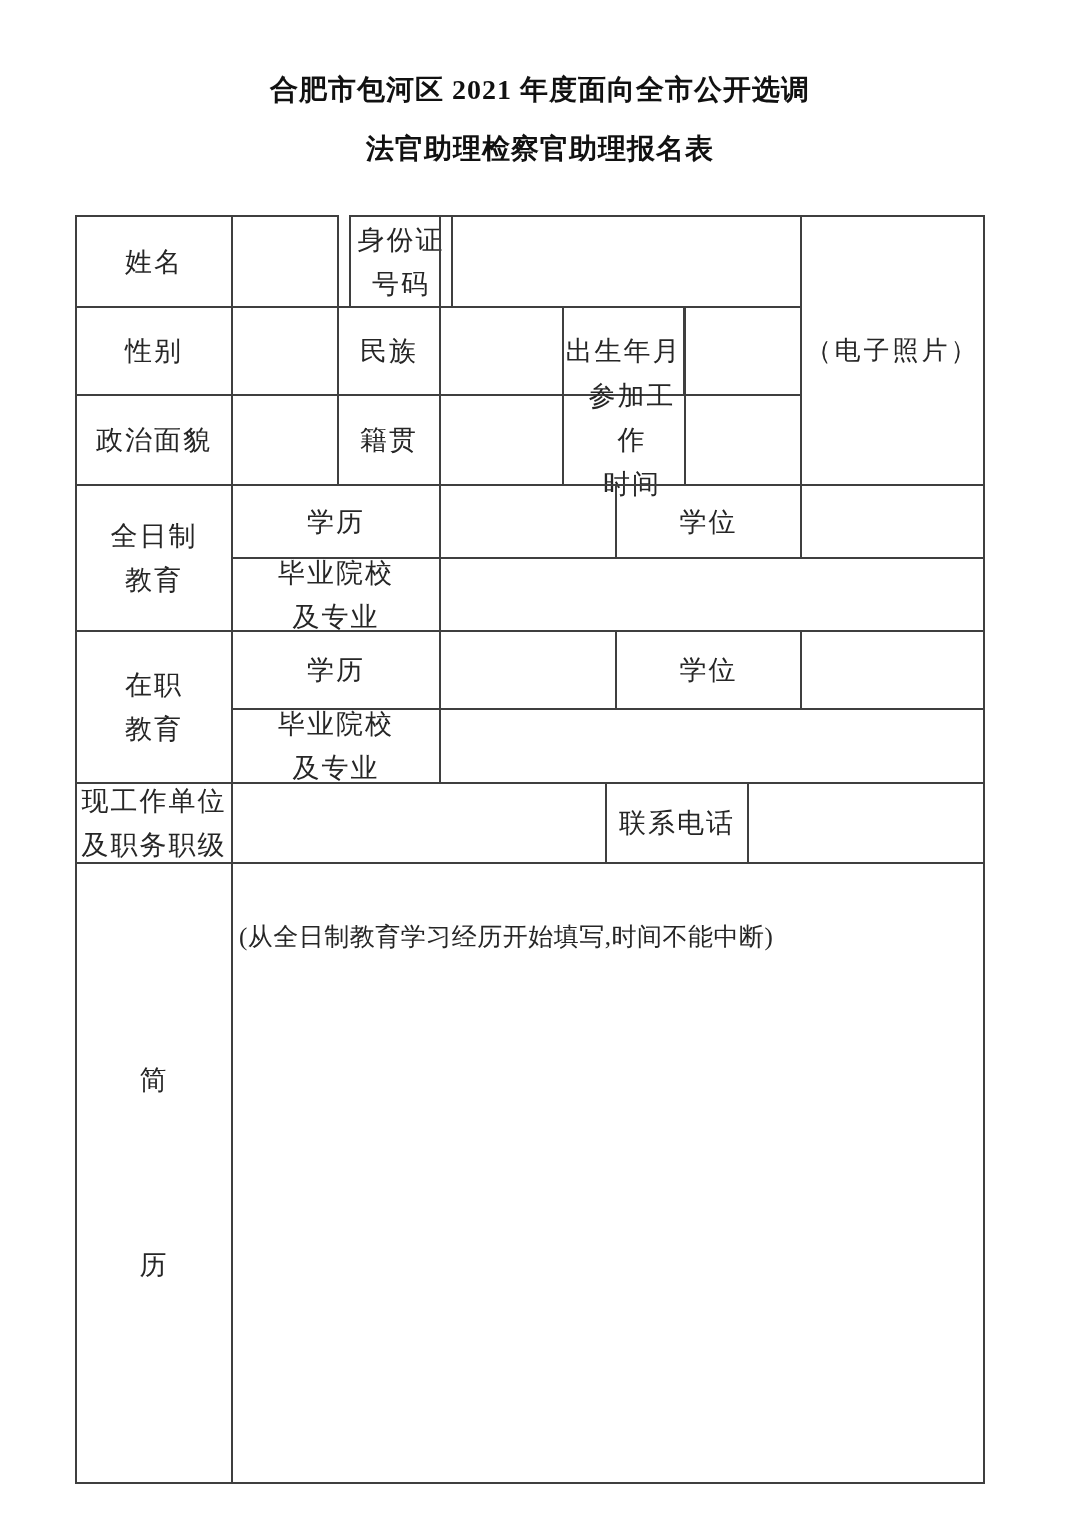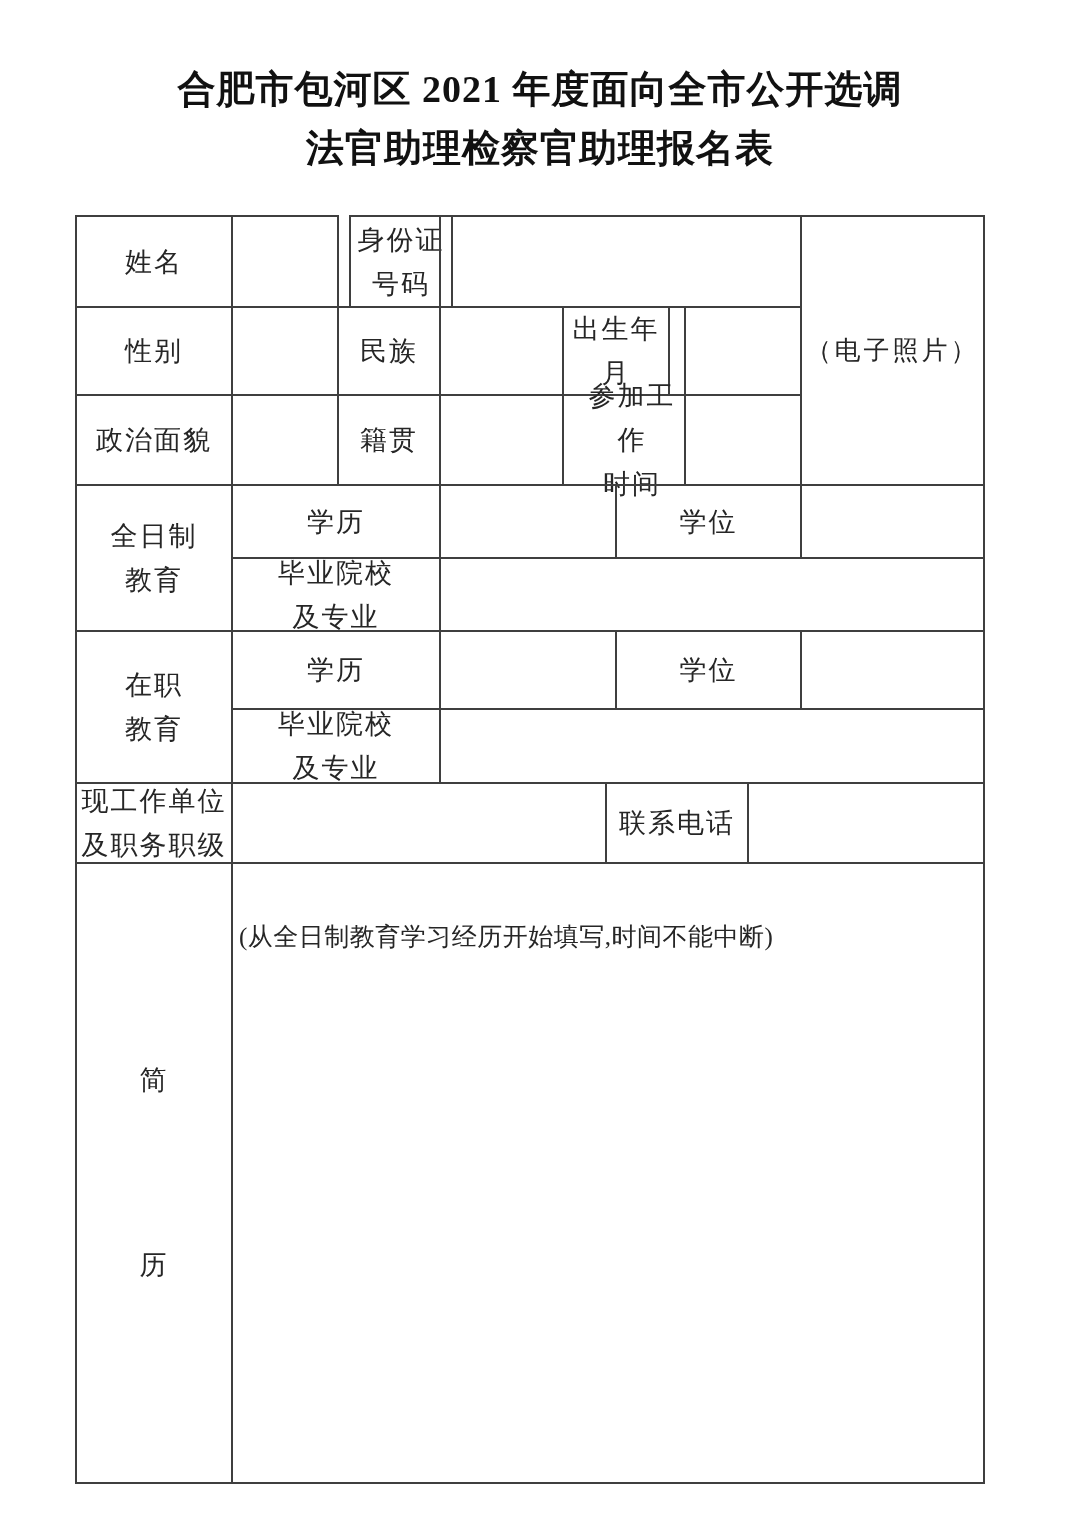--- a/index.html
+++ b/index.html
@@ -13,21 +13,21 @@
     height:1537px;
     background:#ffffff;
     font-family:"Liberation Serif","DejaVu Serif",serif;
     color:var(--ink);
     overflow:hidden;
   }
   .title{
     position:absolute;
     left:0; right:0; top:60px;
     text-align:center;
-    font-size:38px;
+    font-size:28px;
     line-height:59px;
     font-weight:bold;
     letter-spacing:1px;
     color:#111;
   }
   .sheet{
     position:absolute;
     left:75px; top:215px;
     width:910px; height:1269px;
   }
@@ -81,21 +81,21 @@
     <div class="cell" style="left:156px;top:0px;width:108px;height:93px;"></div>
     <div class="cell" style="left:262px;top:0px;width:104px;height:93px;margin-left:12px;">身份证
 号码</div>
     <div class="cell" style="left:364px;top:0px;width:363px;height:93px;"></div>
     <div class="cell photo-cell" style="left:725px;top:0px;width:185px;height:271px;">（电子照片）</div>
 
     <div class="cell" style="left:0px;top:91px;width:158px;height:90px;">性别</div>
     <div class="cell" style="left:156px;top:91px;width:108px;height:90px;"></div>
     <div class="cell" style="left:262px;top:91px;width:104px;height:90px;">民族</div>
     <div class="cell" style="left:364px;top:91px;width:125px;height:90px;"></div>
-    <div class="cell" style="left:487px;top:91px;width:108px;height:90px;">出生年月</div>
+    <div class="cell" style="left:487px;top:91px;width:123px;height:90px;">出生年月</div>
     <div class="cell" style="left:609px;top:91px;width:118px;height:90px;"></div>
 
     <div class="cell" style="left:0px;top:179px;width:158px;height:92px;">政治面貌</div>
     <div class="cell" style="left:156px;top:179px;width:108px;height:92px;"></div>
     <div class="cell" style="left:262px;top:179px;width:104px;height:92px;">籍贯</div>
     <div class="cell" style="left:364px;top:179px;width:125px;height:92px;"></div>
     <div class="cell" style="left:487px;top:179px;width:124px;height:92px;padding-left:16px;">参加工作
 时间</div>
     <div class="cell" style="left:609px;top:179px;width:118px;height:92px;"></div>
 

